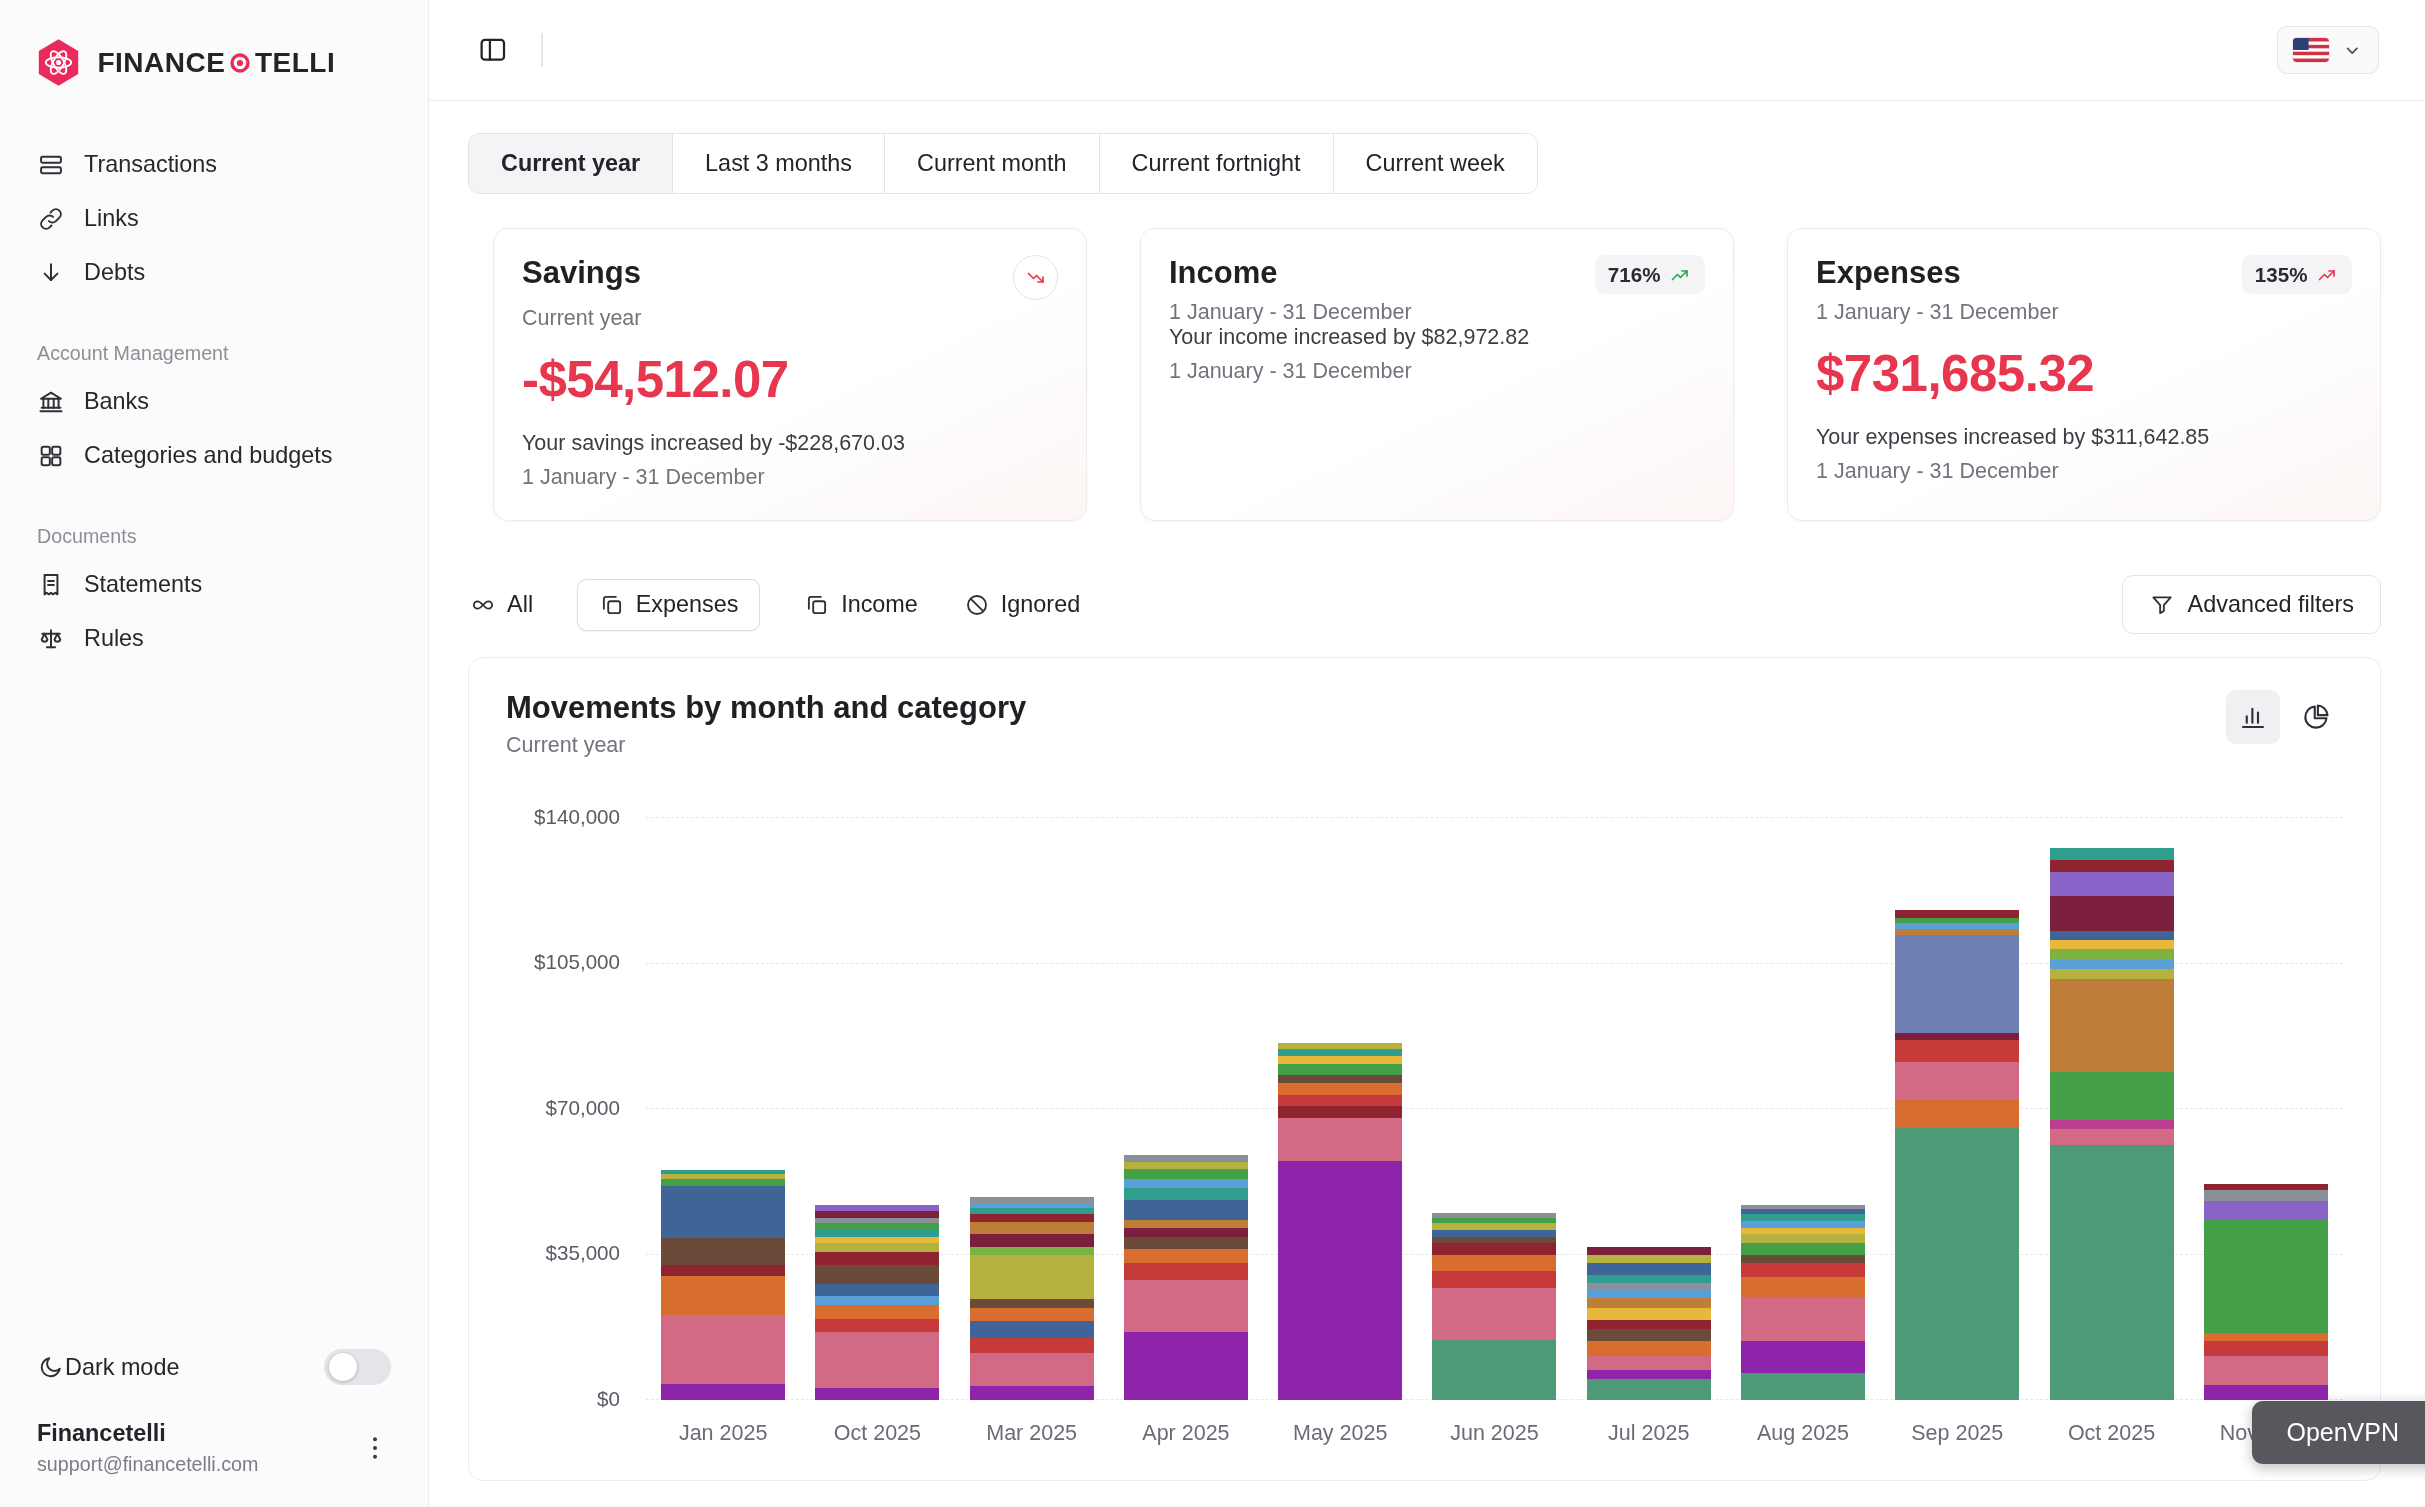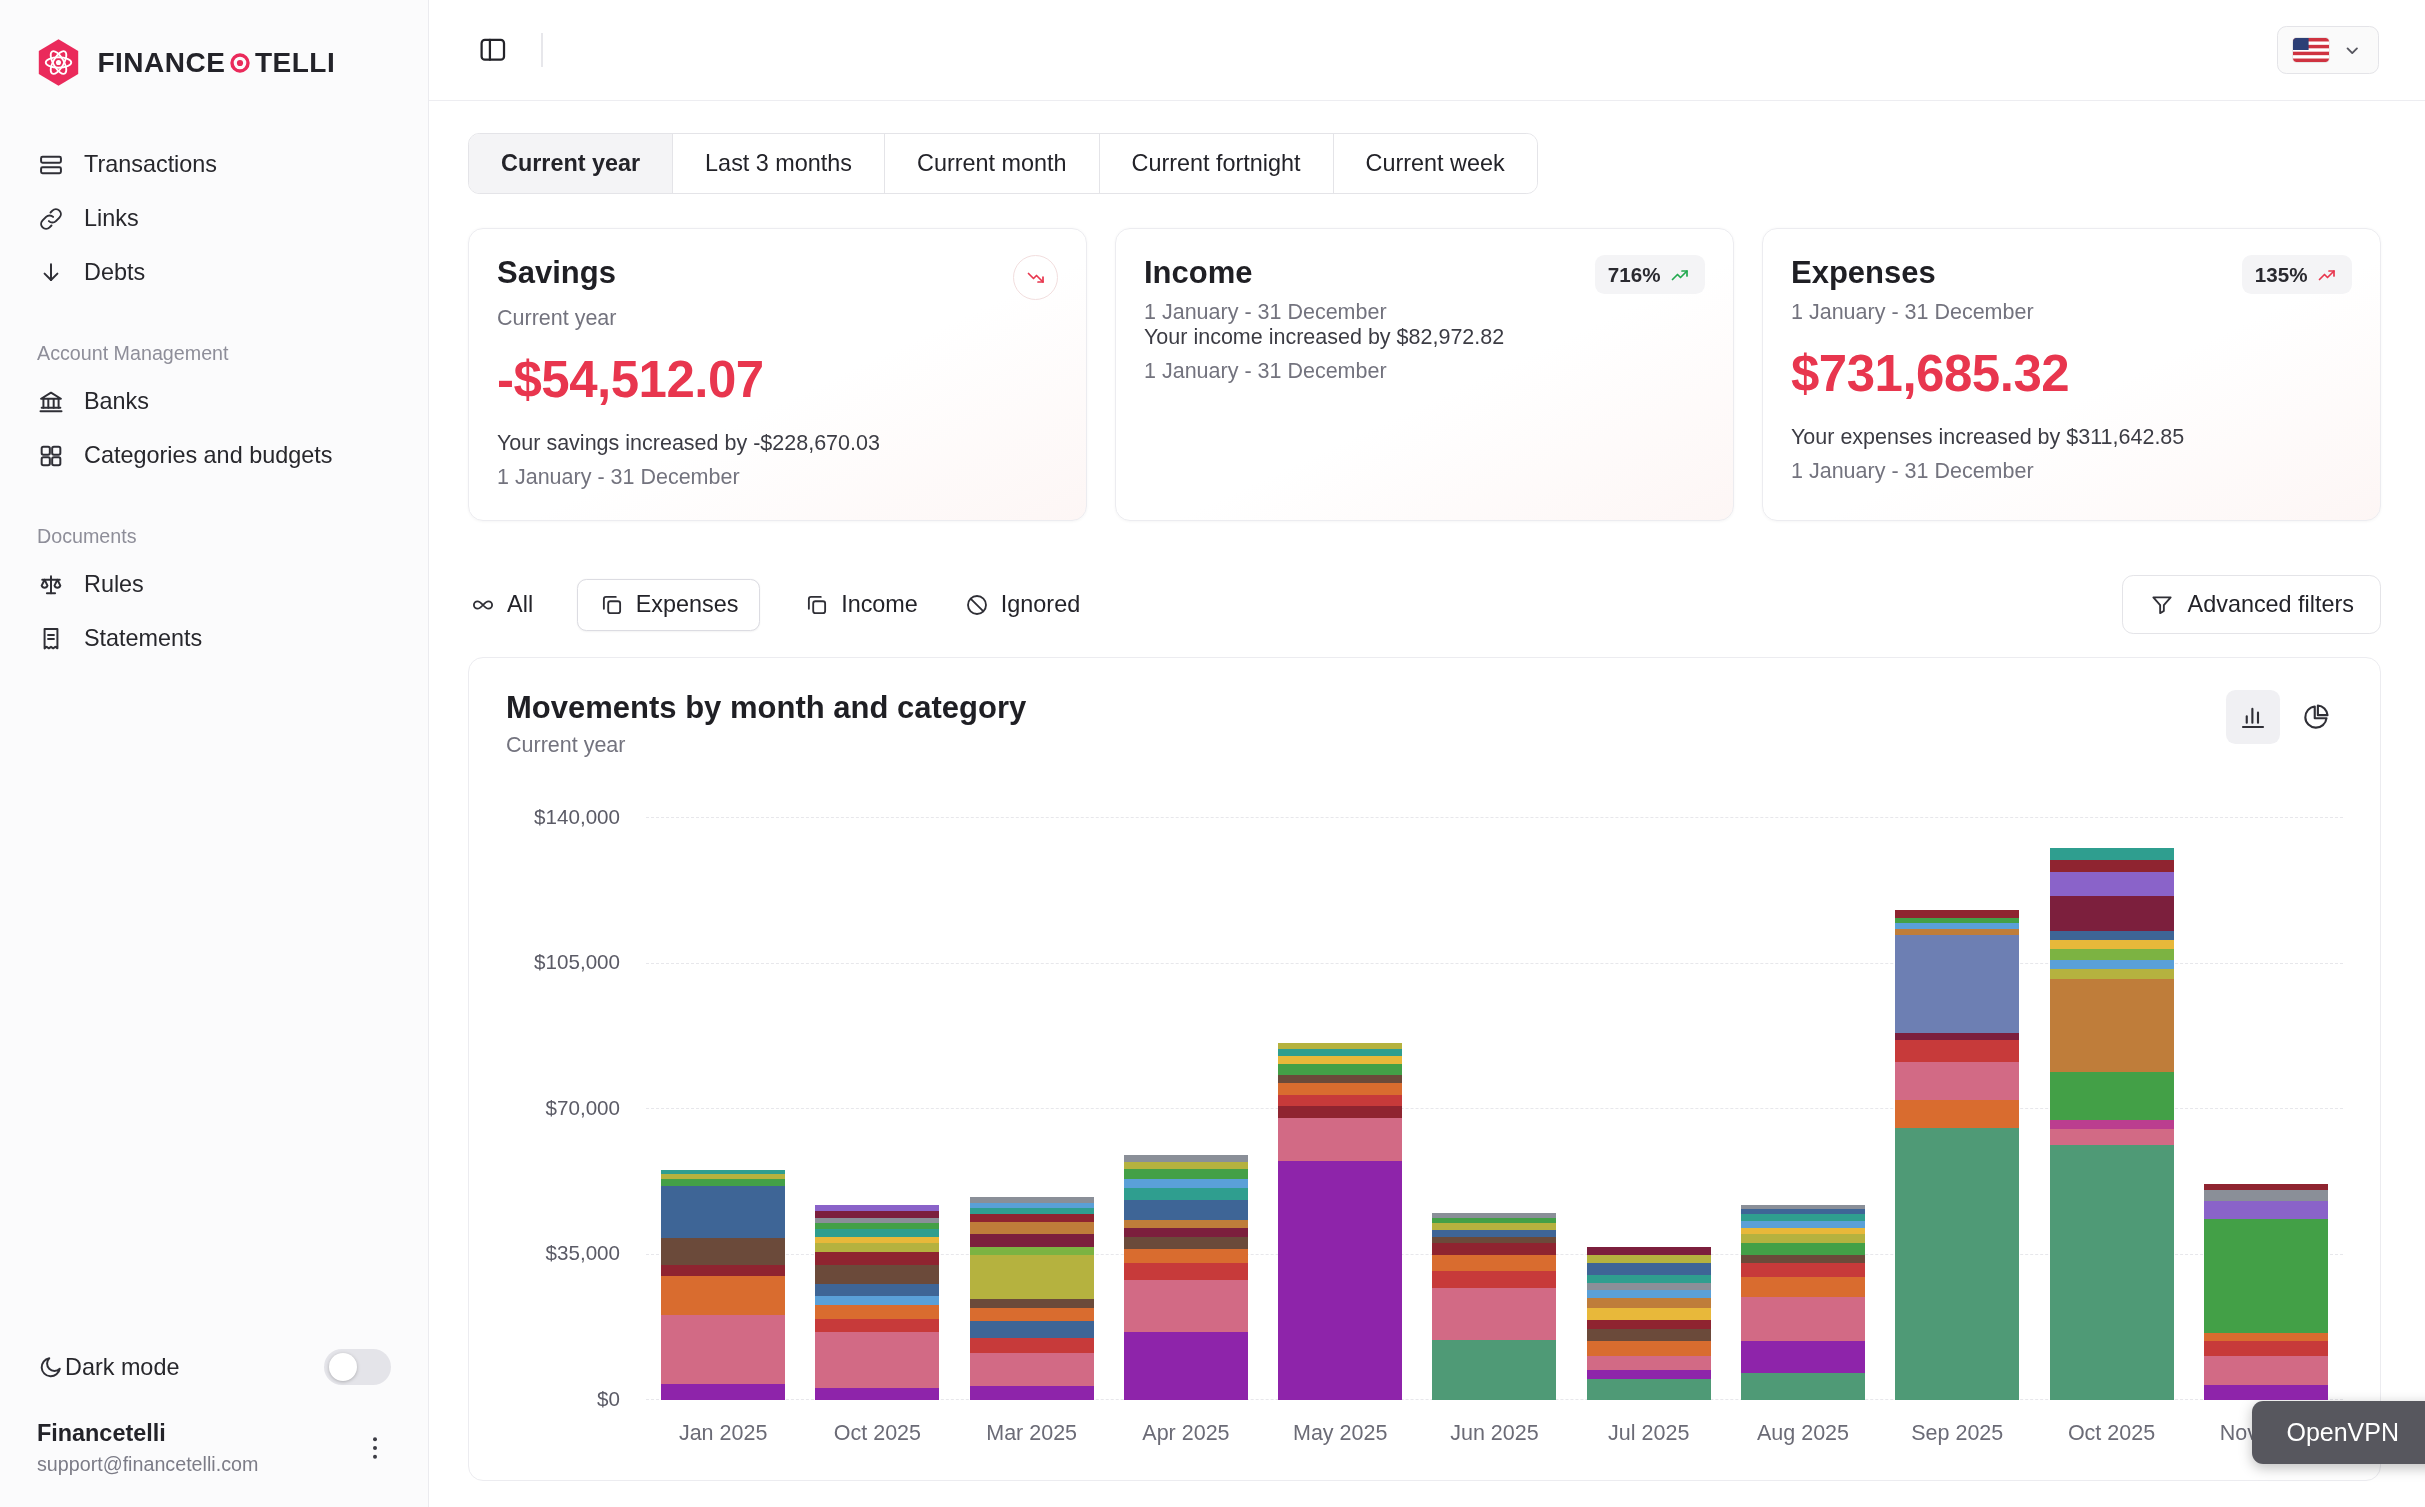--- a/index.html
+++ b/index.html
@@ -51,21 +51,21 @@
   
   .tabs{display:inline-flex;border:0.9px solid #e4e4e8;border-radius:11.2px;overflow:hidden;background:#fff;}
   .tab{font-family:inherit;font-size:23.4px;color:#232329;background:#fff;border:none;border-right:0.9px solid #e4e4e8;
     padding:16px 32px;cursor:pointer;white-space:nowrap;}
   .tab:last-child{border-right:none;}
   .tab.active{background:#f4f4f6;font-weight:600;}
 
   
   .cards{display:flex;gap:28px;margin-top:34px;}
   .card{flex:1;border:0.9px solid #ececf0;border-radius:15px;padding:26px 28px 30px;
-    background:linear-gradient(155deg,#ffffff 55%,#fdf6f5);box-shadow:0 0.9px 2.8px rgba(0,0,0,.04);}
+    background:linear-gradient(155deg,#ffffff 55%,#fdf6f5);box-shadow:0 0.9px 2.8px rgba(0,0,0,.04);margin-left:25px;}
   .card-top{display:flex;align-items:flex-start;}
   .card-title{font-size:31px;font-weight:700;color:#1f1f24;}
   .badge{margin-left:auto;display:flex;align-items:center;gap:7.5px;background:#f4f4f6;border-radius:9.4px;
     padding:7.5px 13px;font-size:20.6px;font-weight:600;color:#2a2a30;}
   .badge .icon{width:24px;height:24px;}
   .trend-chip{margin-left:auto;width:45px;height:45px;border:0.9px solid #f2dede;border-radius:50%;
     background:#fff;display:flex;align-items:center;justify-content:center;}
   .trend-chip .icon{width:24px;height:24px;}
   .card-sub{font-size:21.5px;color:#73737e;margin-top:5.6px;}
   .card-value{font-size:51px;font-weight:800;letter-spacing:-0.5px;margin:19px 0 22.5px;}
@@ -191,38 +191,38 @@
               <rect x="4" y="13" width="7" height="7" rx="1.5"></rect>
               <rect x="13" y="13" width="7" height="7" rx="1.5"></rect>
             </svg>
           </span>
           <span>Categories and budgets</span>
         </div>
         <div class="nav-section-label">Documents</div>
         <div class="nav-item">
           <span class="icon">
             <svg viewBox="0 0 24 24" fill="none" stroke="currentColor" stroke-width="1.7" stroke-linecap="round" stroke-linejoin="round">
+              <path d="M6.5 3.5h11V20l-1.8-1.3-1.8 1.3-1.9-1.3L10.1 20l-1.8-1.3L6.5 20z"></path>
+              <path d="M9.5 8.5h5"></path>
+              <path d="M9.5 12h5"></path>
+            </svg>
+          </span>
+          <span>Statements</span>
+        </div>
+        <div class="nav-item">
+          <span class="icon">
+            <svg viewBox="0 0 24 24" fill="none" stroke="currentColor" stroke-width="1.7" stroke-linecap="round" stroke-linejoin="round">
               <path d="M12 4.5V19"></path>
               <path d="M8.5 19h7"></path>
               <path d="M4.5 7.5h15"></path>
               <path d="M6.5 7.5 4 12.5a2.6 2.6 0 0 0 5 0z"></path>
               <path d="M17.5 7.5 15 12.5a2.6 2.6 0 0 0 5 0z"></path>
             </svg>
           </span>
           <span>Rules</span>
-        </div>
-        <div class="nav-item">
-          <span class="icon">
-            <svg viewBox="0 0 24 24" fill="none" stroke="currentColor" stroke-width="1.7" stroke-linecap="round" stroke-linejoin="round">
-              <path d="M6.5 3.5h11V20l-1.8-1.3-1.8 1.3-1.9-1.3L10.1 20l-1.8-1.3L6.5 20z"></path>
-              <path d="M9.5 8.5h5"></path>
-              <path d="M9.5 12h5"></path>
-            </svg>
-          </span>
-          <span>Statements</span>
         </div>
       </nav>
 
     <div class="sidebar-bottom">
       <div class="darkmode-row">
         <span class="icon">
           <svg viewBox="0 0 24 24" fill="none" stroke="currentColor" stroke-width="1.7" stroke-linecap="round" stroke-linejoin="round">
               <path d="M19.5 13.5A7.8 7.8 0 1 1 10.5 4.5a6.2 6.2 0 0 0 9 9z"></path>
             </svg>
         </span>

